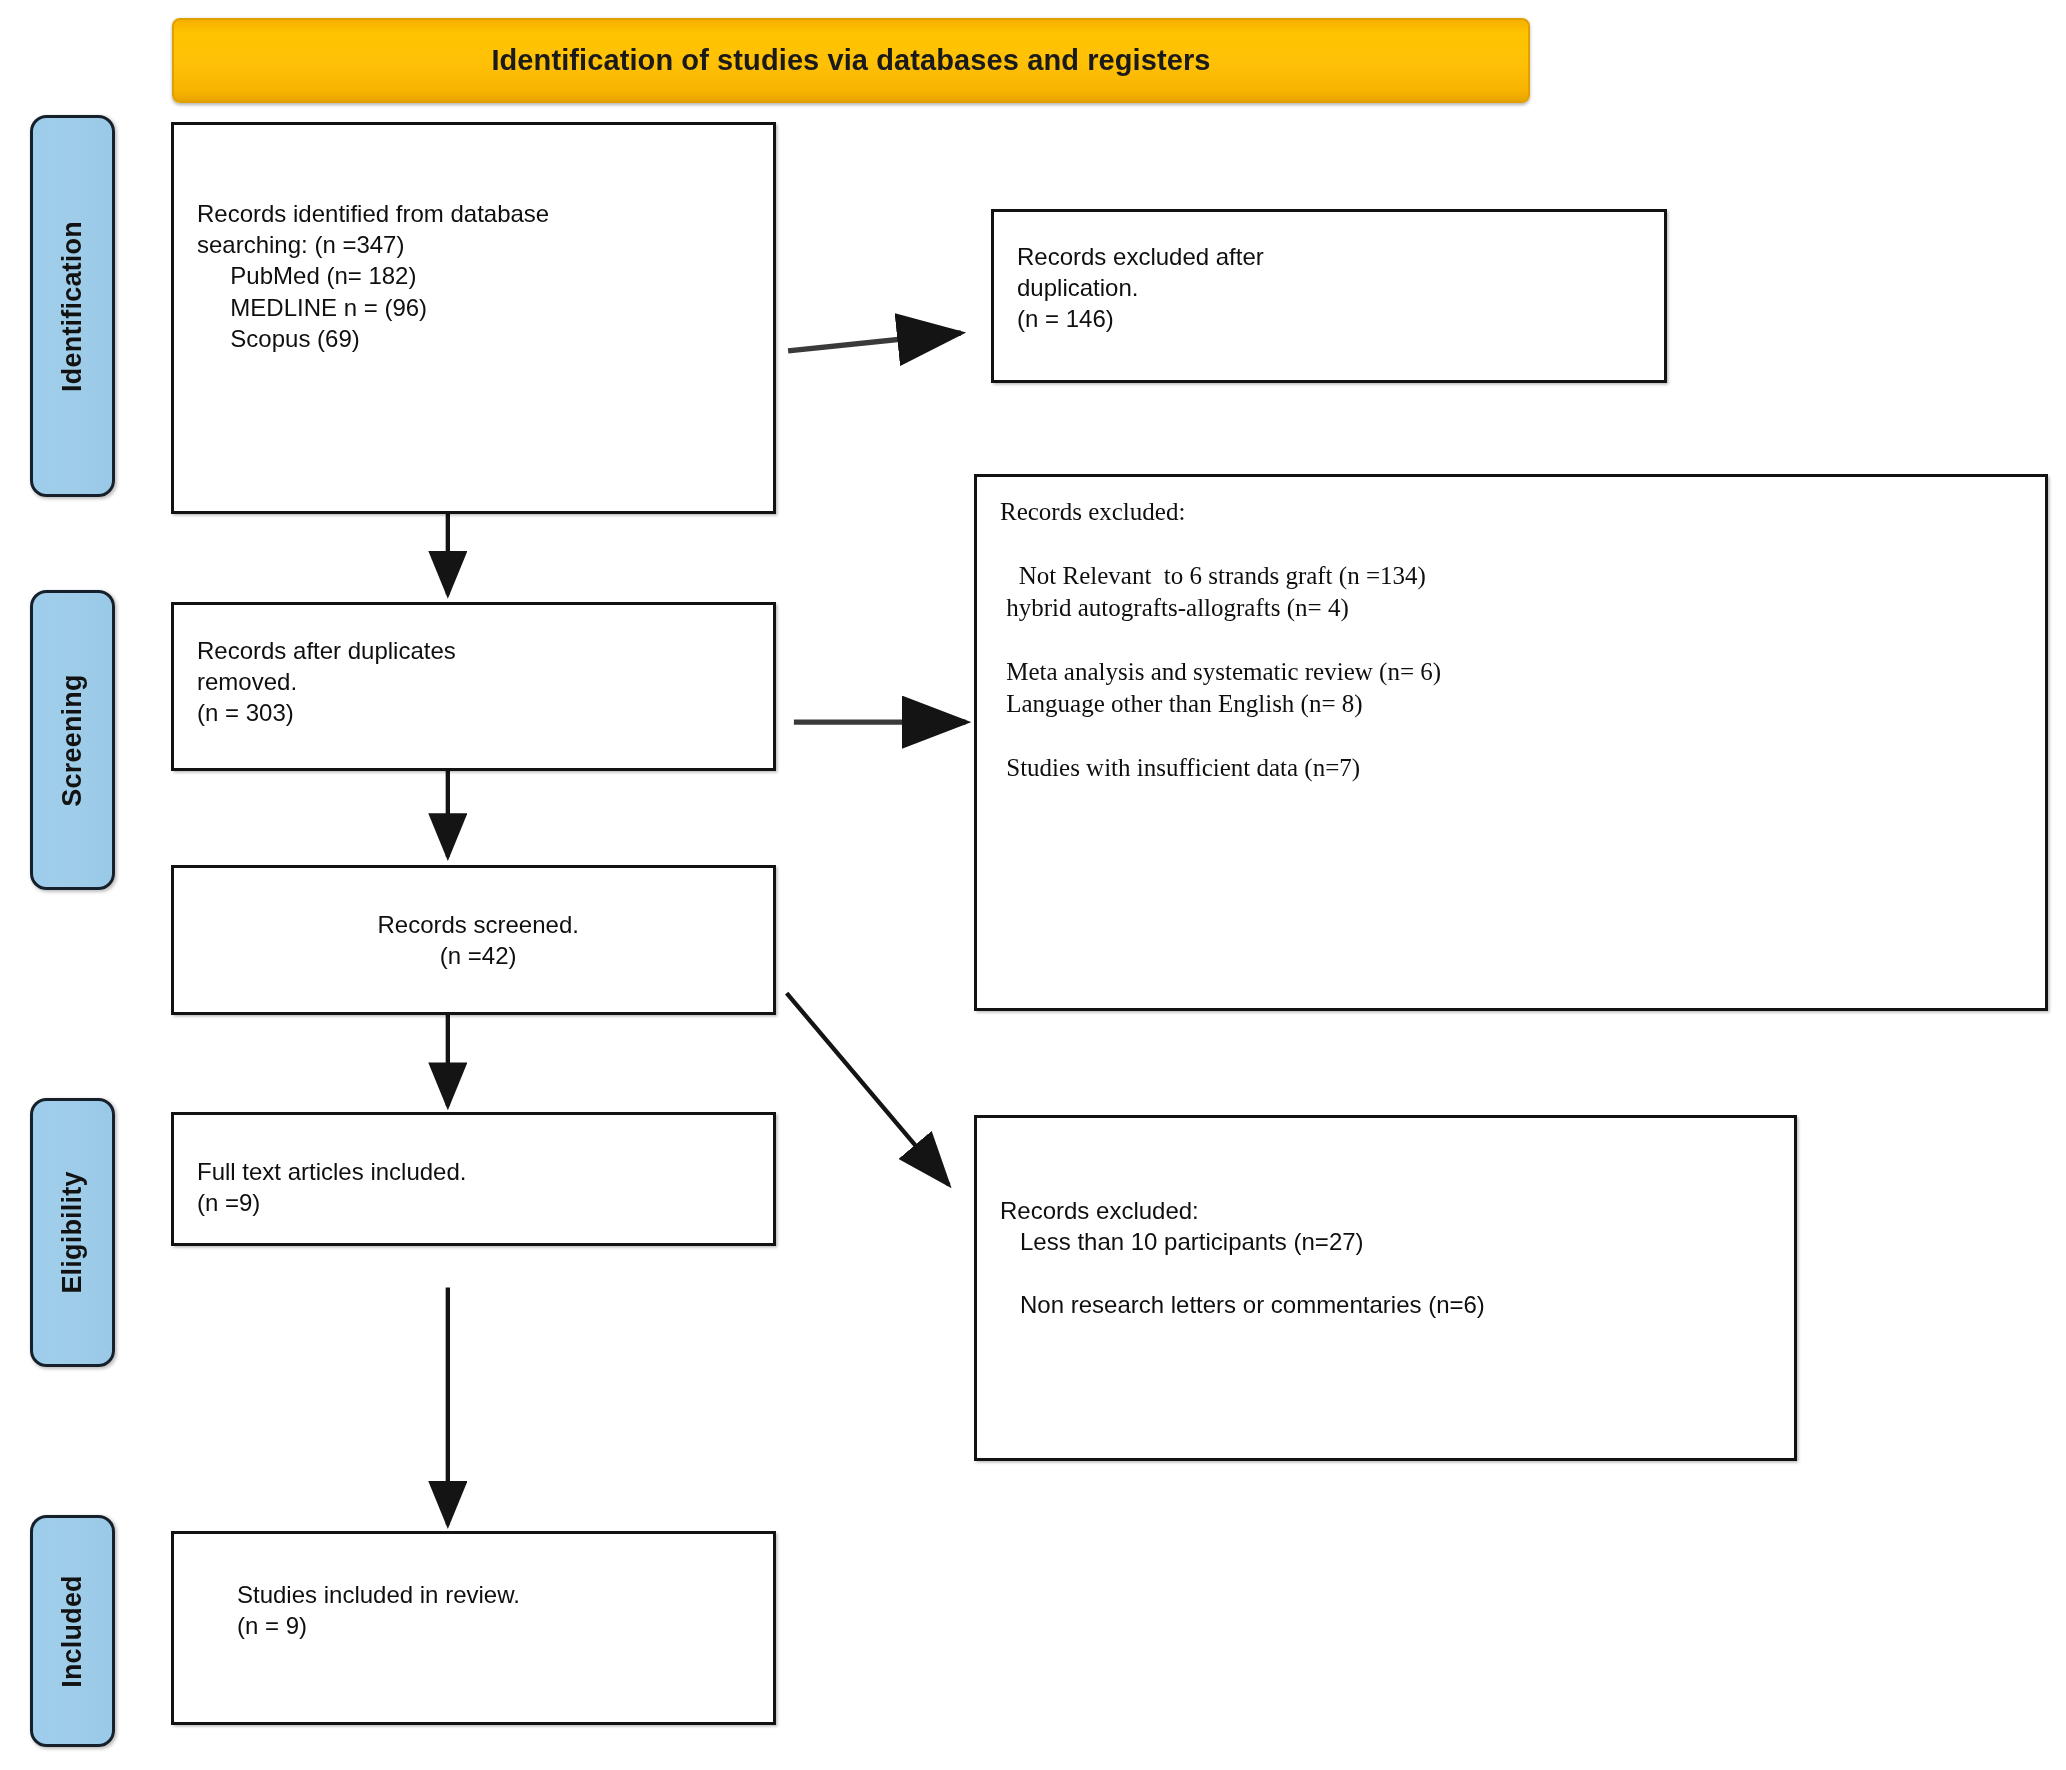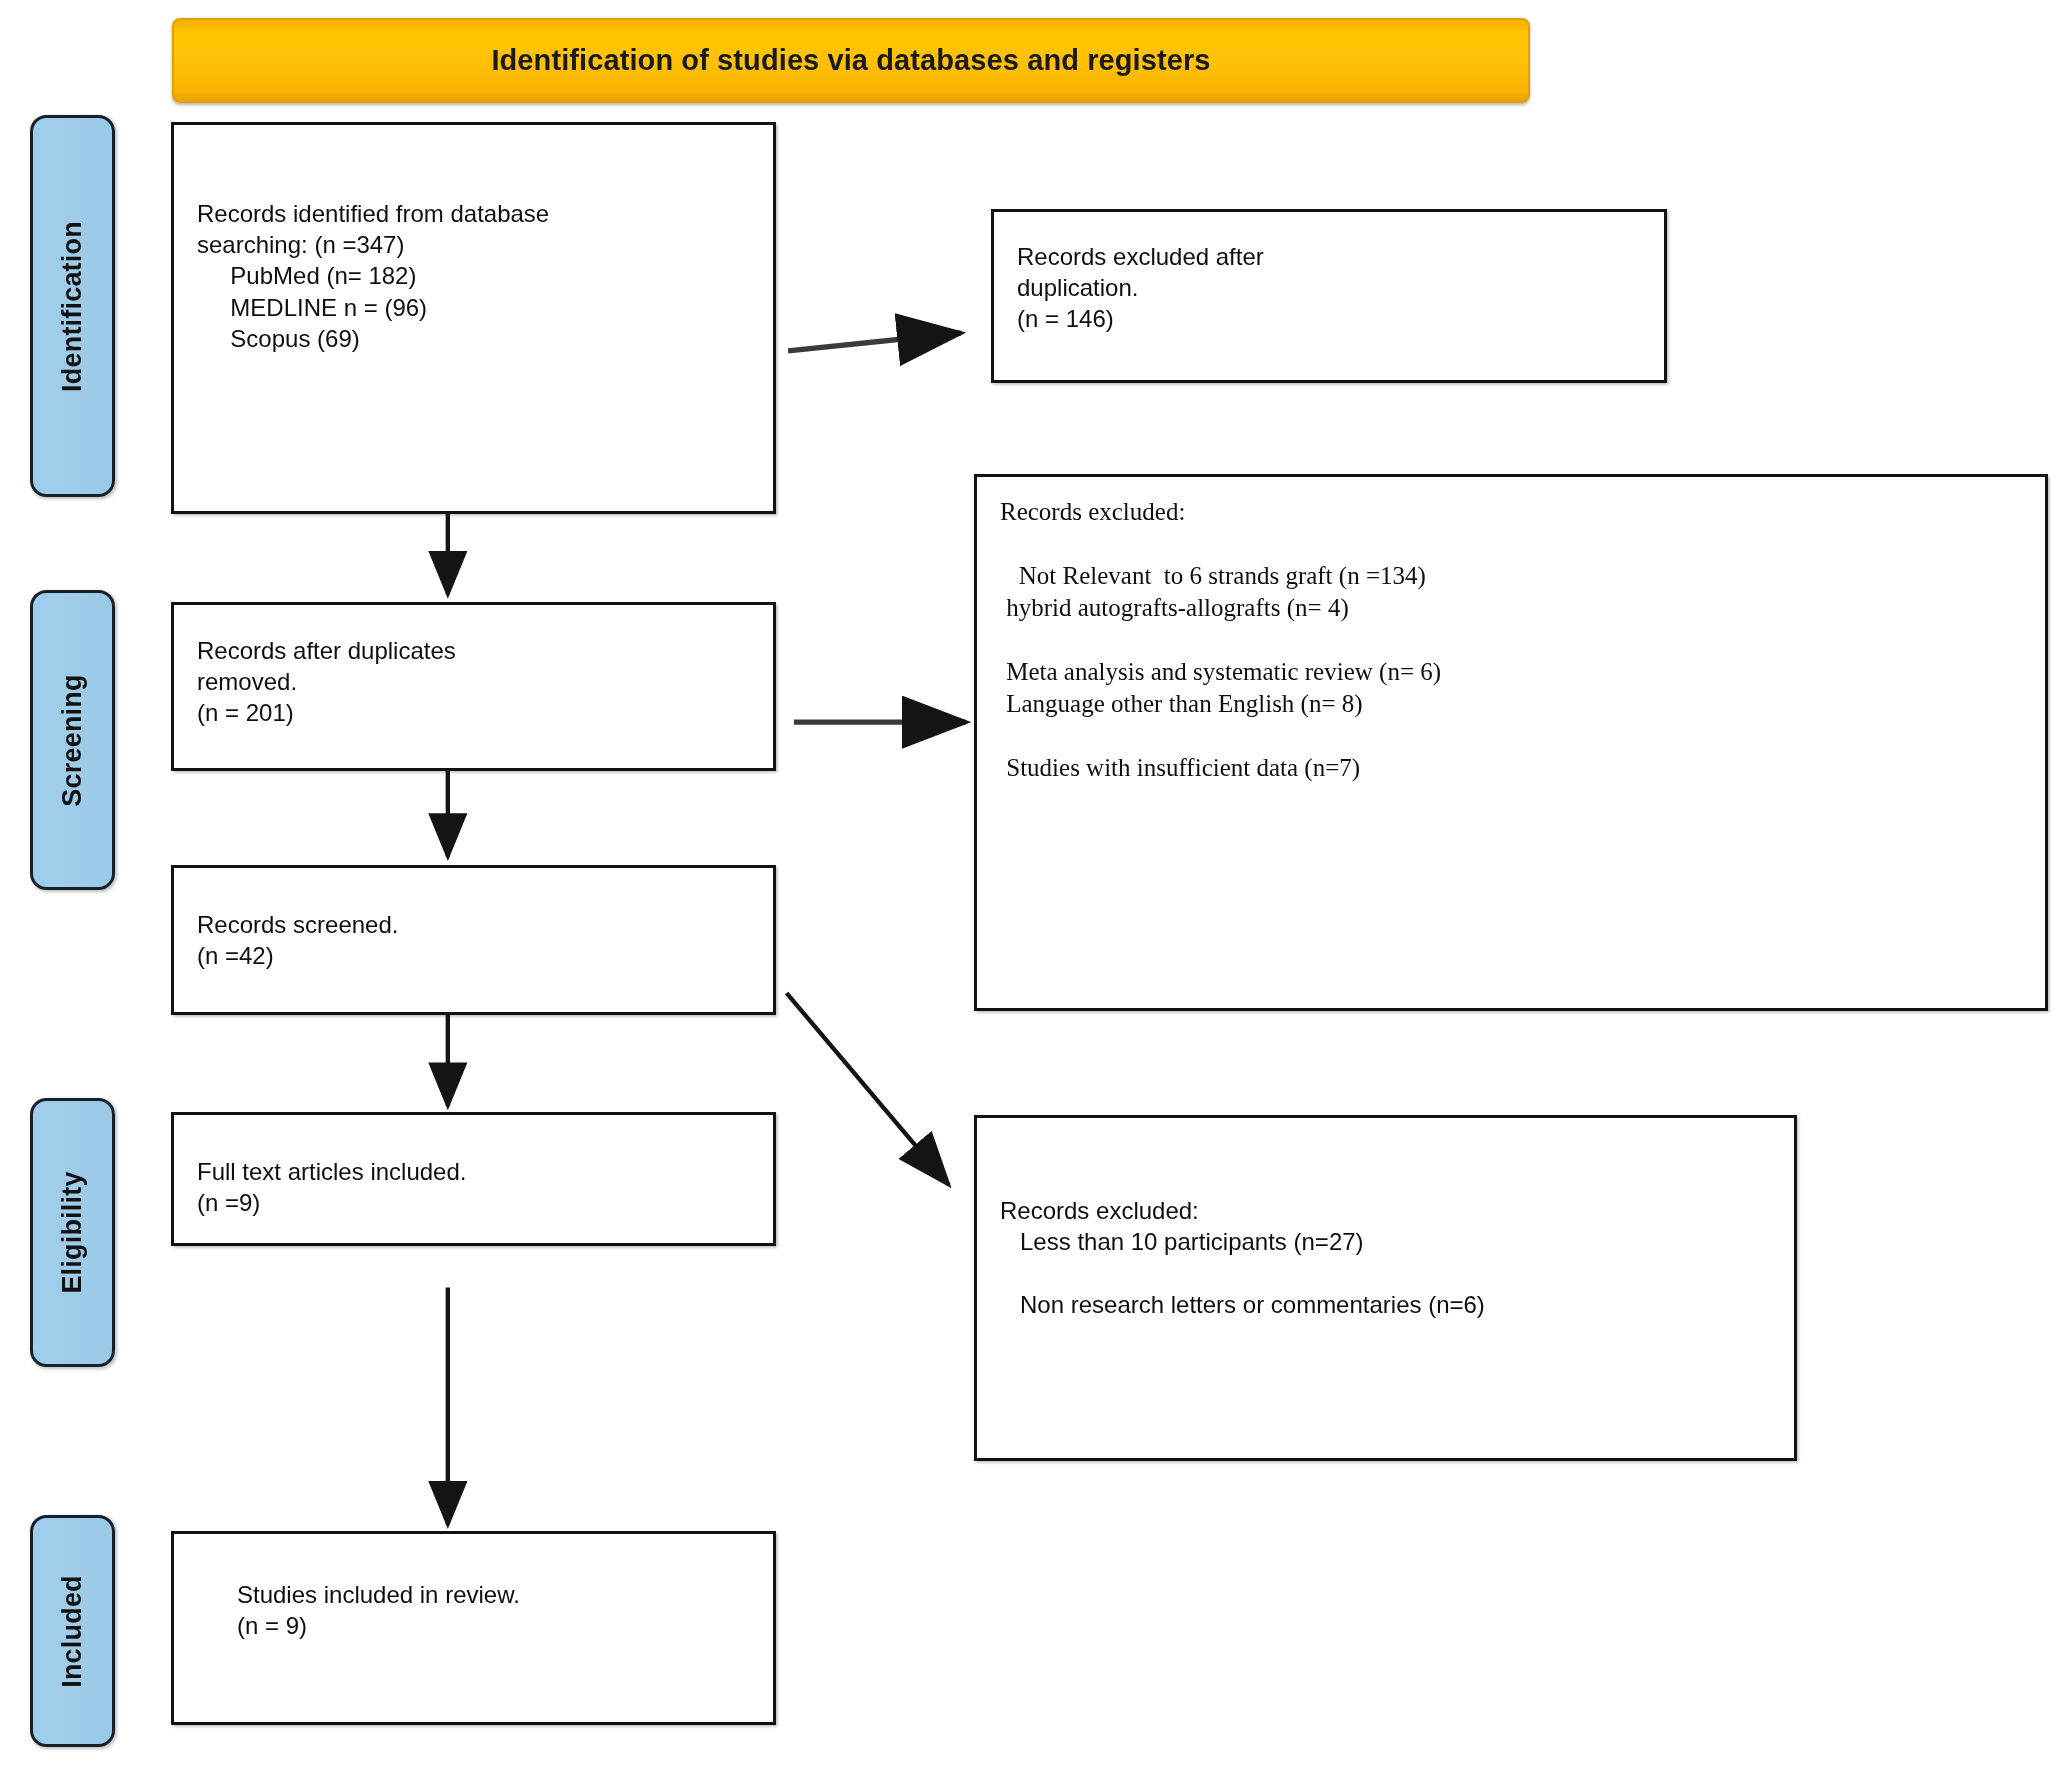--- a/index.html
+++ b/index.html
@@ -153,25 +153,25 @@
     <div class="box-text sans" style="top:73px;">Records identified from database
 searching: (n =347)
      PubMed (n= 182)
      MEDLINE n = (96)
      Scopus (69)</div>
   </div>
 
   <div class="box" style="left:171px; top:602px; width:605px; height:169px;">
     <div class="box-text sans" style="top:30px;">Records after duplicates
 removed.
-(n = 201)</div>
+(n = 303)</div>
   </div>
 
   <div class="box" style="left:171px; top:865px; width:605px; height:150px;">
-    <div class="box-text sans" style="top:41px;">Records screened.
+    <div class="box-text sans" style="top:41px;text-align:center;">Records screened.
 (n =42)</div>
   </div>
 
   <div class="box" style="left:171px; top:1112px; width:605px; height:134px;">
     <div class="box-text sans" style="top:41px;">Full text articles included.
 (n =9)</div>
   </div>
 
   <div class="box" style="left:171px; top:1531px; width:605px; height:194px;">
     <div class="box-text sans" style="top:45px;margin-left:40px;">Studies included in review.

